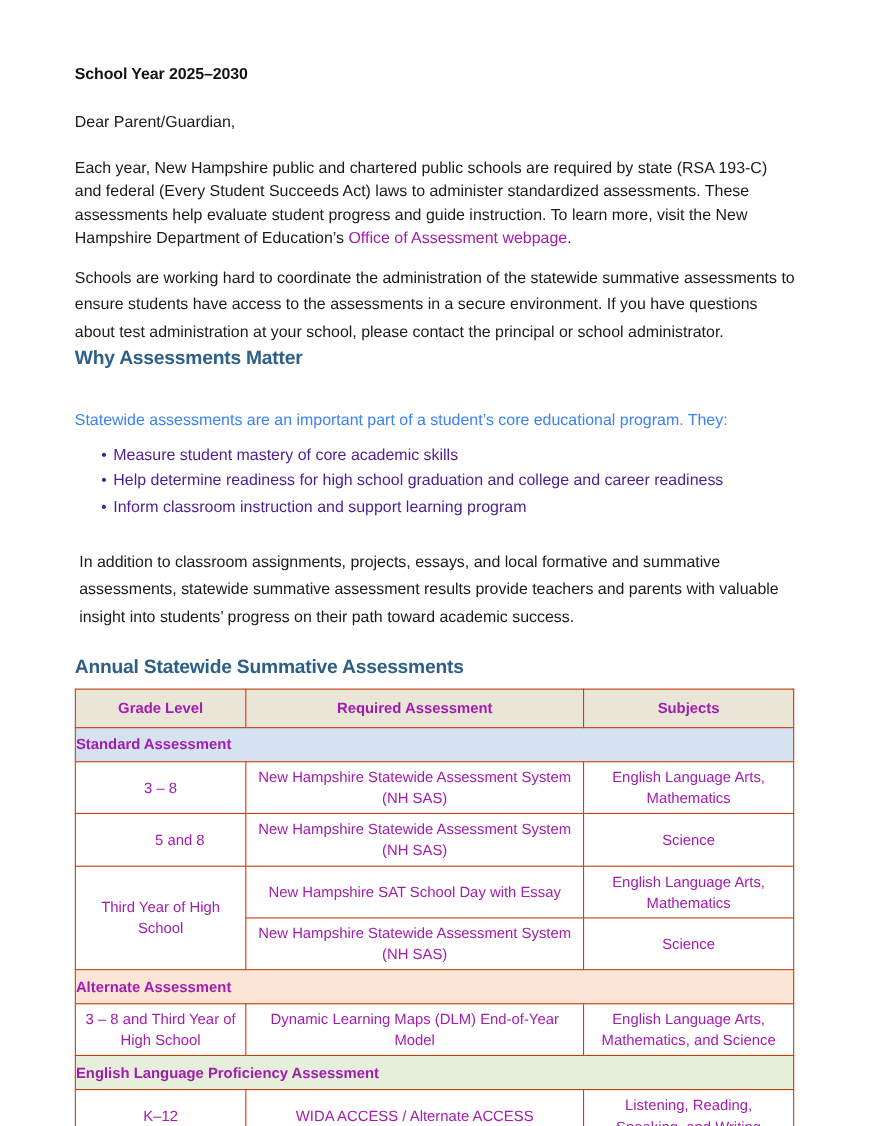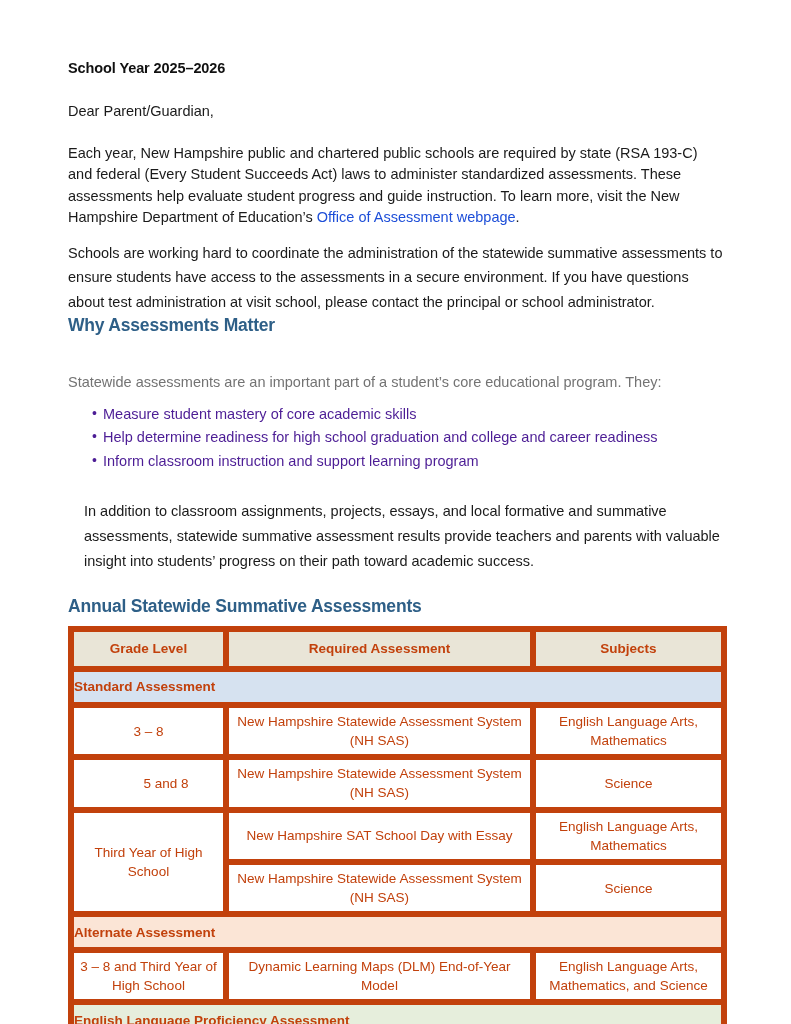--- a/index.html
+++ b/index.html
@@ -43,38 +43,38 @@
     color: #1a1a1a;
     margin: 0 0 12px 0;
     text-align: left;
   }
   p.body-para.loose {
     line-height: 1.68;
     margin-bottom: 0;
   }
 
   a.inline-link {
-    color: #1d4ed8;
+    color: #a21caf;
     text-decoration: none;
   }
 
   h2.section-heading {
     font-size: 17.5px;
     font-weight: bold;
     color: #2e5f87;
     margin: 0;
     letter-spacing: -0.2px;
   }
   h2.heading-gap-top { margin-top: 1px; }
 
   .lead-para {
     font-size: 14.5px;
     line-height: 1.5;
     margin: 36px 0 9px 0;
-    color: #737373;
+    color: #3b82f6;
   }
 
   ul.bullets {
     margin: 0 0 0 0;
     padding: 0 0 0 24px;
     list-style: none;
   }
   ul.bullets li {
     font-size: 14.5px;
     line-height: 1.62;
@@ -86,40 +86,40 @@
     content: "\2022";
     position: absolute;
     left: 0;
     top: -1px;
     font-size: 14px;
   }
 
   .closing-para {
     font-size: 14.5px;
     line-height: 1.72;
-    margin: 26px 0 0 16px;
+    margin: 26px 0 0 4px;
     color: #1a1a1a;
   }
 
   h2.table-heading {
     margin: 22px 0 9px 0;
   }
 
   table.assessments {
     border-collapse: collapse;
     width: 653px;
     table-layout: fixed;
     font-size: 13.5px;
   }
   table.assessments td,
   table.assessments th {
-    border: 6px solid #c2410c;
+    border: 1px solid #c2410c;
     padding: 4px 6px;
     vertical-align: middle;
-    color: #c2410c;
+    color: #a21caf;
     font-weight: normal;
   }
   table.assessments thead th {
     background: #e9e5d7;
     font-weight: bold;
     font-size: 13.5px;
     text-align: center;
     height: 28px;
     padding: 3px 6px;
   }
@@ -139,27 +139,27 @@
   tr.group-elp td { background: #e6eedc; }
 
   td.c { text-align: center; }
   td.two-line { line-height: 1.42; }
 </style>
 </head>
 <body>
 
 <div class="page">
 
-  <div class="school-year">School Year 2025–2026</div>
+  <div class="school-year">School Year 2025–2030</div>
 
   <div class="salutation">Dear Parent/Guardian,</div>
 
   <p class="body-para"><span>Each year, New Hampshire public and chartered public schools are required by state (RSA 193-C) and federal (Every Student Succeeds Act) laws to administer standardized assessments. These assessments help evaluate student progress and guide instruction. To learn more, visit the New Hampshire Department of Education’s </span><a class="inline-link" href="#">Office of Assessment webpage</a><span>.</span></p>
 
-  <p class="body-para loose">Schools are working hard to coordinate the administration of the statewide summative assessments to ensure students have access to the assessments in a secure environment. If you have questions about test administration at visit school, please contact the principal or school administrator.</p>
+  <p class="body-para loose">Schools are working hard to coordinate the administration of the statewide summative assessments to ensure students have access to the assessments in a secure environment. If you have questions about test administration at your school, please contact the principal or school administrator.</p>
 
   <h2 class="section-heading heading-gap-top">Why Assessments Matter</h2>
 
   <p class="lead-para">Statewide assessments are an important part of a student’s core educational program. They:</p>
 
   <ul class="bullets">
     <li>Measure student mastery of core academic skills</li>
     <li>Help determine readiness for high school graduation and college and career readiness</li>
     <li>Inform classroom instruction and support learning program</li>
   </ul>

